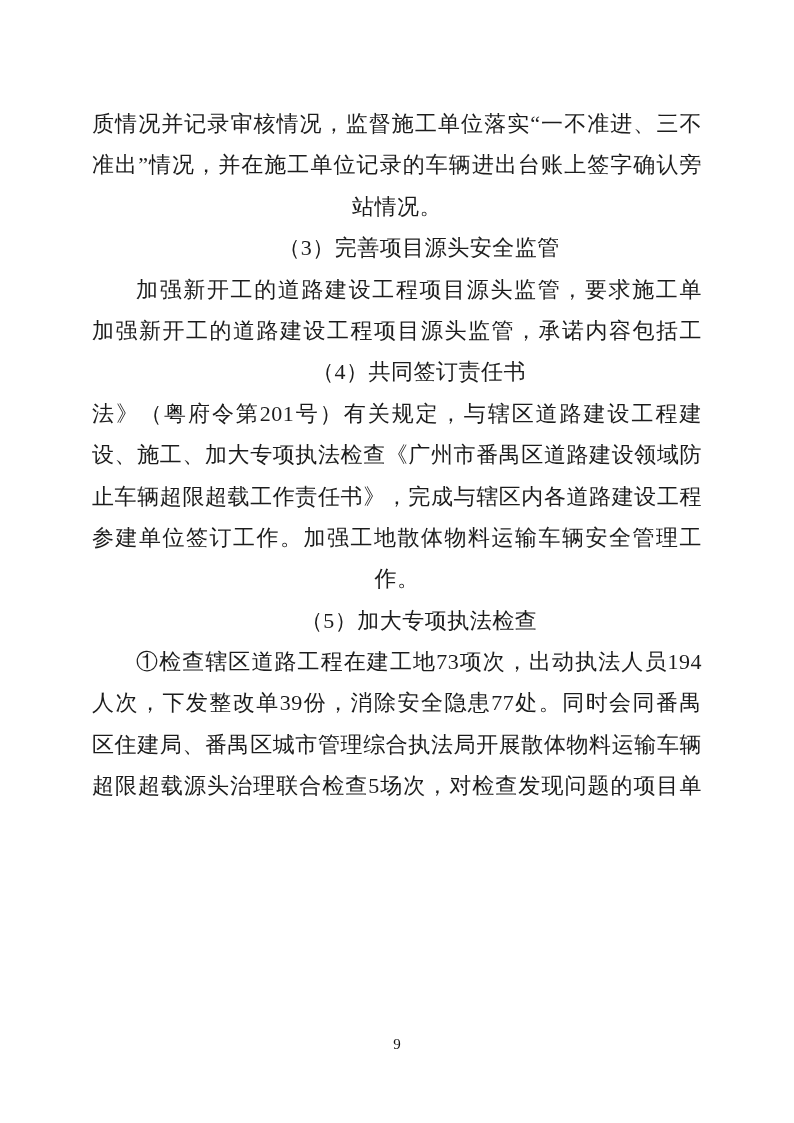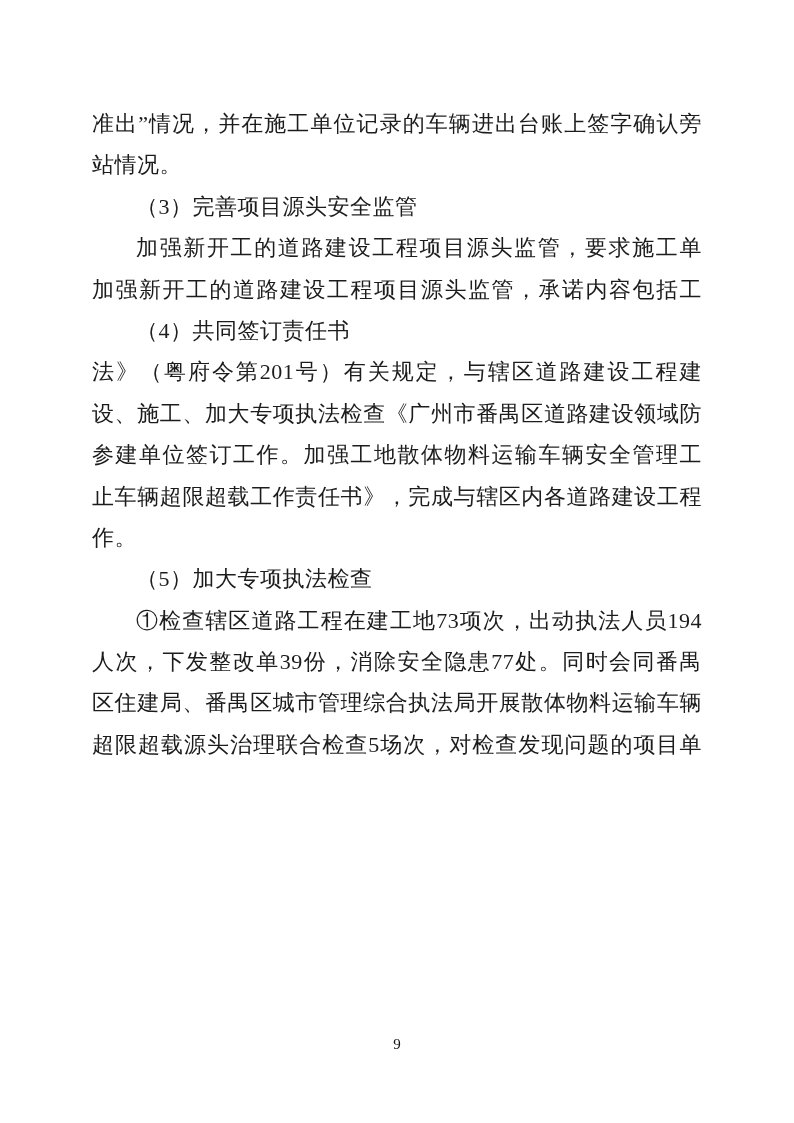--- a/index.html
+++ b/index.html
@@ -26,21 +26,21 @@
     position: absolute;
     left: 92px;
     top: 103px;
     width: 610px;
   }
   .line {
     height: 41.4px;
     line-height: 41.4px;
     font-size: 22px;
     letter-spacing: 0.5px;
-    text-align: left;
+    text-align: center;
   }
   
   .line.stretch {
     text-align: justify;
     text-align-last: justify;
     text-justify: inter-character;
   }
   
   .line.indent {
     text-indent: 2em;
@@ -56,30 +56,31 @@
     color: #111111;
   }
 </style>
 </head>
 <body>
 
 <div class="page">
 
   <div class="text-block">
 
+  <div class="line stretch">质情况并记录审核情况，监督施工单位落实“一不准进、三不</div>
       <div class="line stretch">准出”情况，并在施工单位记录的车辆进出台账上签字确认旁</div>
       <div class="line">站情况。</div>
       <div class="line indent">（3）完善项目源头安全监管</div>
       <div class="line stretch indent">加强新开工的道路建设工程项目源头监管，要求施工单</div>
       <div class="line stretch">加强新开工的道路建设工程项目源头监管，承诺内容包括工</div>
       <div class="line indent">（4）共同签订责任书</div>
       <div class="line stretch">法》（粤府令第201号）有关规定，与辖区道路建设工程建</div>
       <div class="line stretch">设、施工、加大专项执法检查《广州市番禺区道路建设领域防</div>
+      <div class="line stretch">止车辆超限超载工作责任书》，完成与辖区内各道路建设工程</div>
       <div class="line stretch">参建单位签订工作。加强工地散体物料运输车辆安全管理工</div>
-      <div class="line stretch">止车辆超限超载工作责任书》，完成与辖区内各道路建设工程</div>
       <div class="line">作。</div>
       <div class="line indent">（5）加大专项执法检查</div>
       <div class="line stretch indent">①检查辖区道路工程在建工地73项次，出动执法人员194</div>
       <div class="line stretch">人次，下发整改单39份，消除安全隐患77处。同时会同番禺</div>
       <div class="line stretch">区住建局、番禺区城市管理综合执法局开展散体物料运输车辆</div>
       <div class="line stretch">超限超载源头治理联合检查5场次，对检查发现问题的项目单</div>
     </div>
 
   <div class="page-number">9</div>
 

